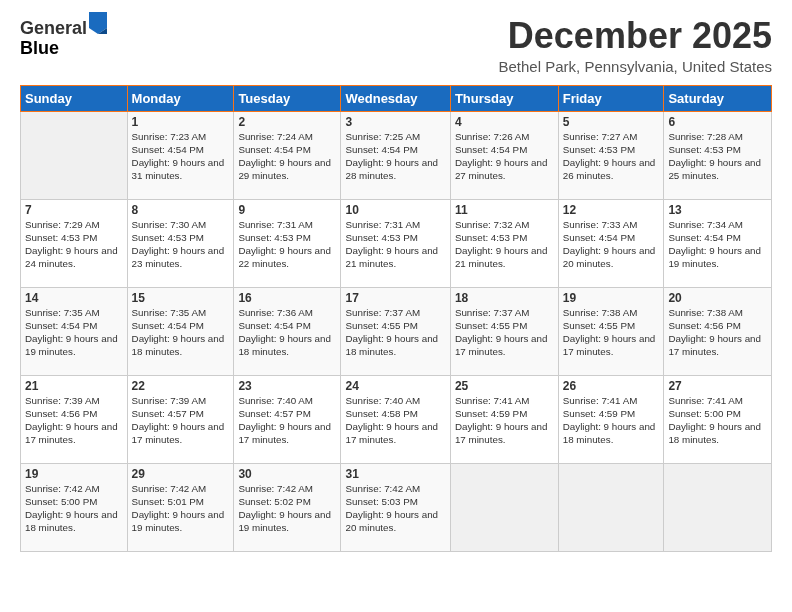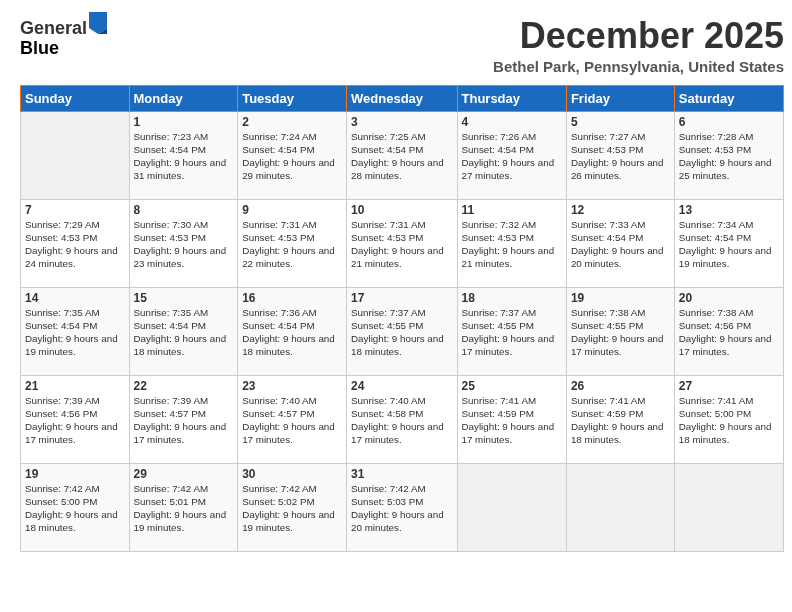--- a/index.html
+++ b/index.html
@@ -5,21 +5,21 @@
     * { box-sizing: border-box; margin: 0; padding: 0; }
     body {
       font-family: Arial, sans-serif;
       background: #fff;
       width: 792px;
       height: 612px;
       overflow: hidden;
     }
     .container {
       width: 792px;
-      padding: 16px 8px 10px 20px;
+      padding: 16px 20px 10px 20px;
     }
     .header {
       display: flex;
       justify-content: space-between;
       align-items: flex-start;
       margin-bottom: 10px;
     }
     .logo {
       display: flex;
       align-items: center;
@@ -43,21 +43,20 @@
     .month-title {
       font-size: 36px;
       font-weight: bold;
       color: #333;
       line-height: 1.1;
     }
     .location {
       font-size: 15px;
       color: #555;
       margin-top: 2px;
-      font-weight: bold;
     }
     .calendar {
       width: 100%;
       border-collapse: collapse;
       font-size: 10.5px;
     }
     .calendar thead tr th {
       background-color: #1a6bbf;
       color: #fff;
       padding: 5px 4px;

